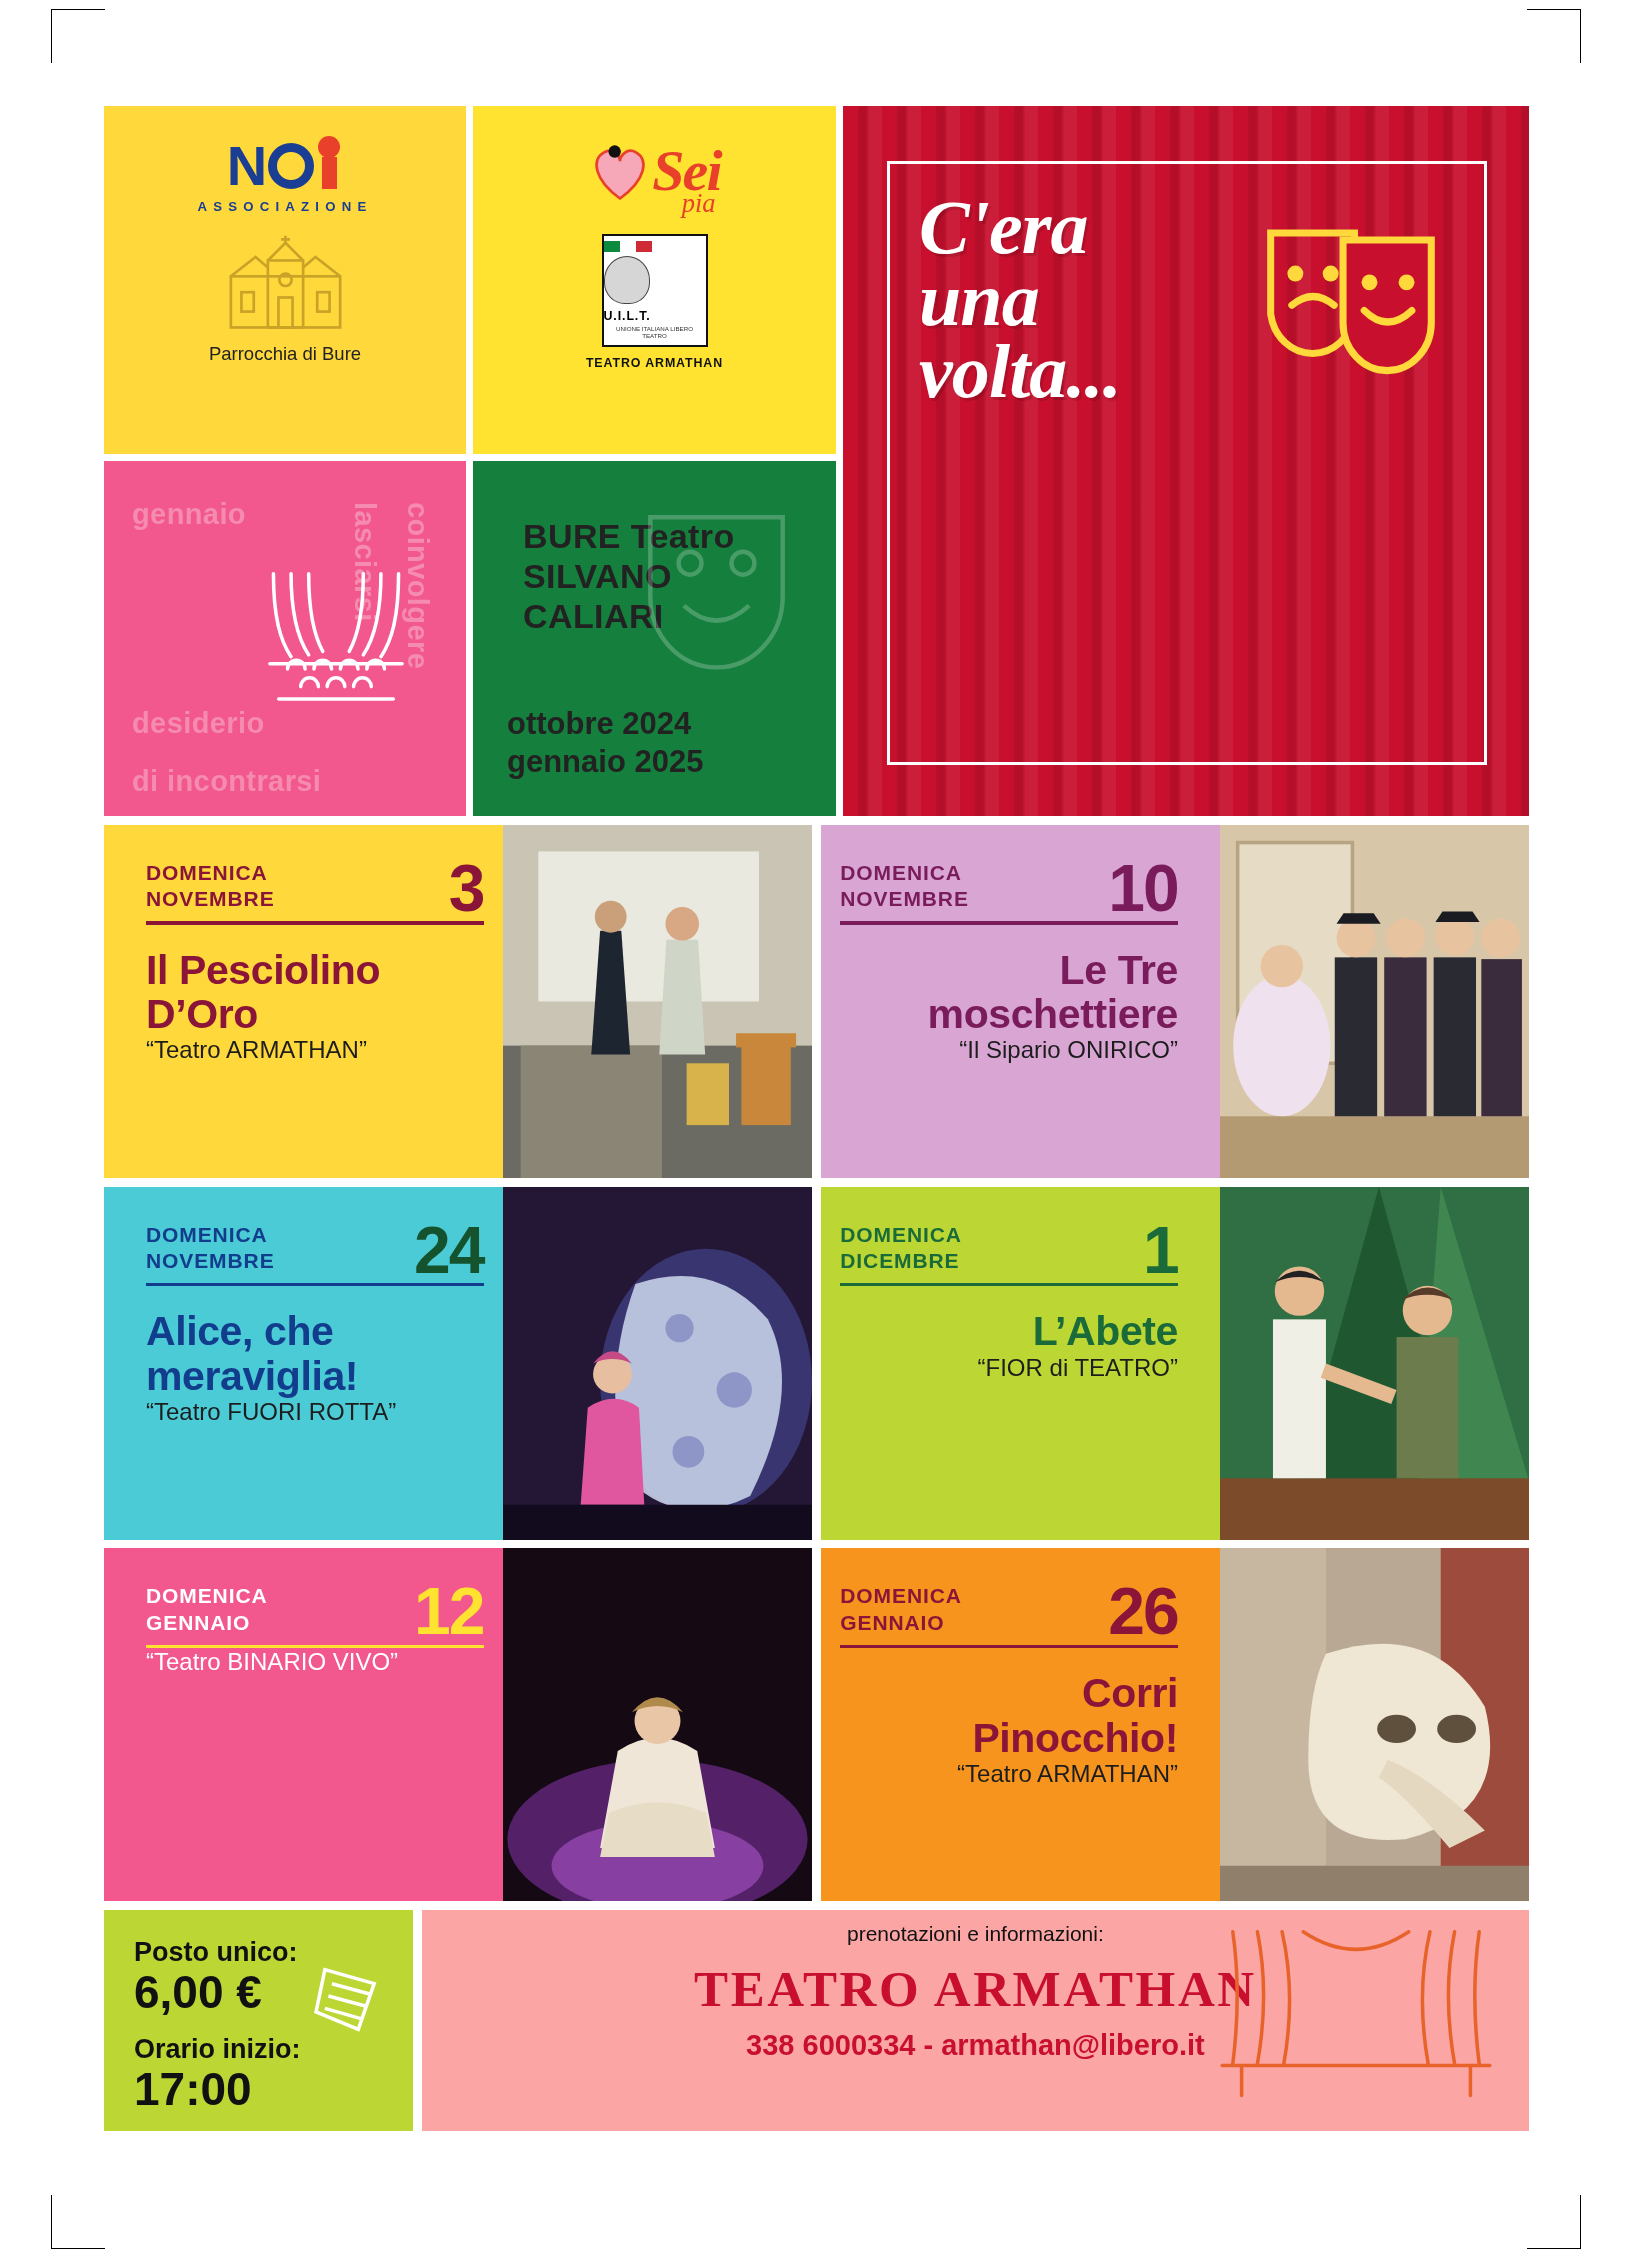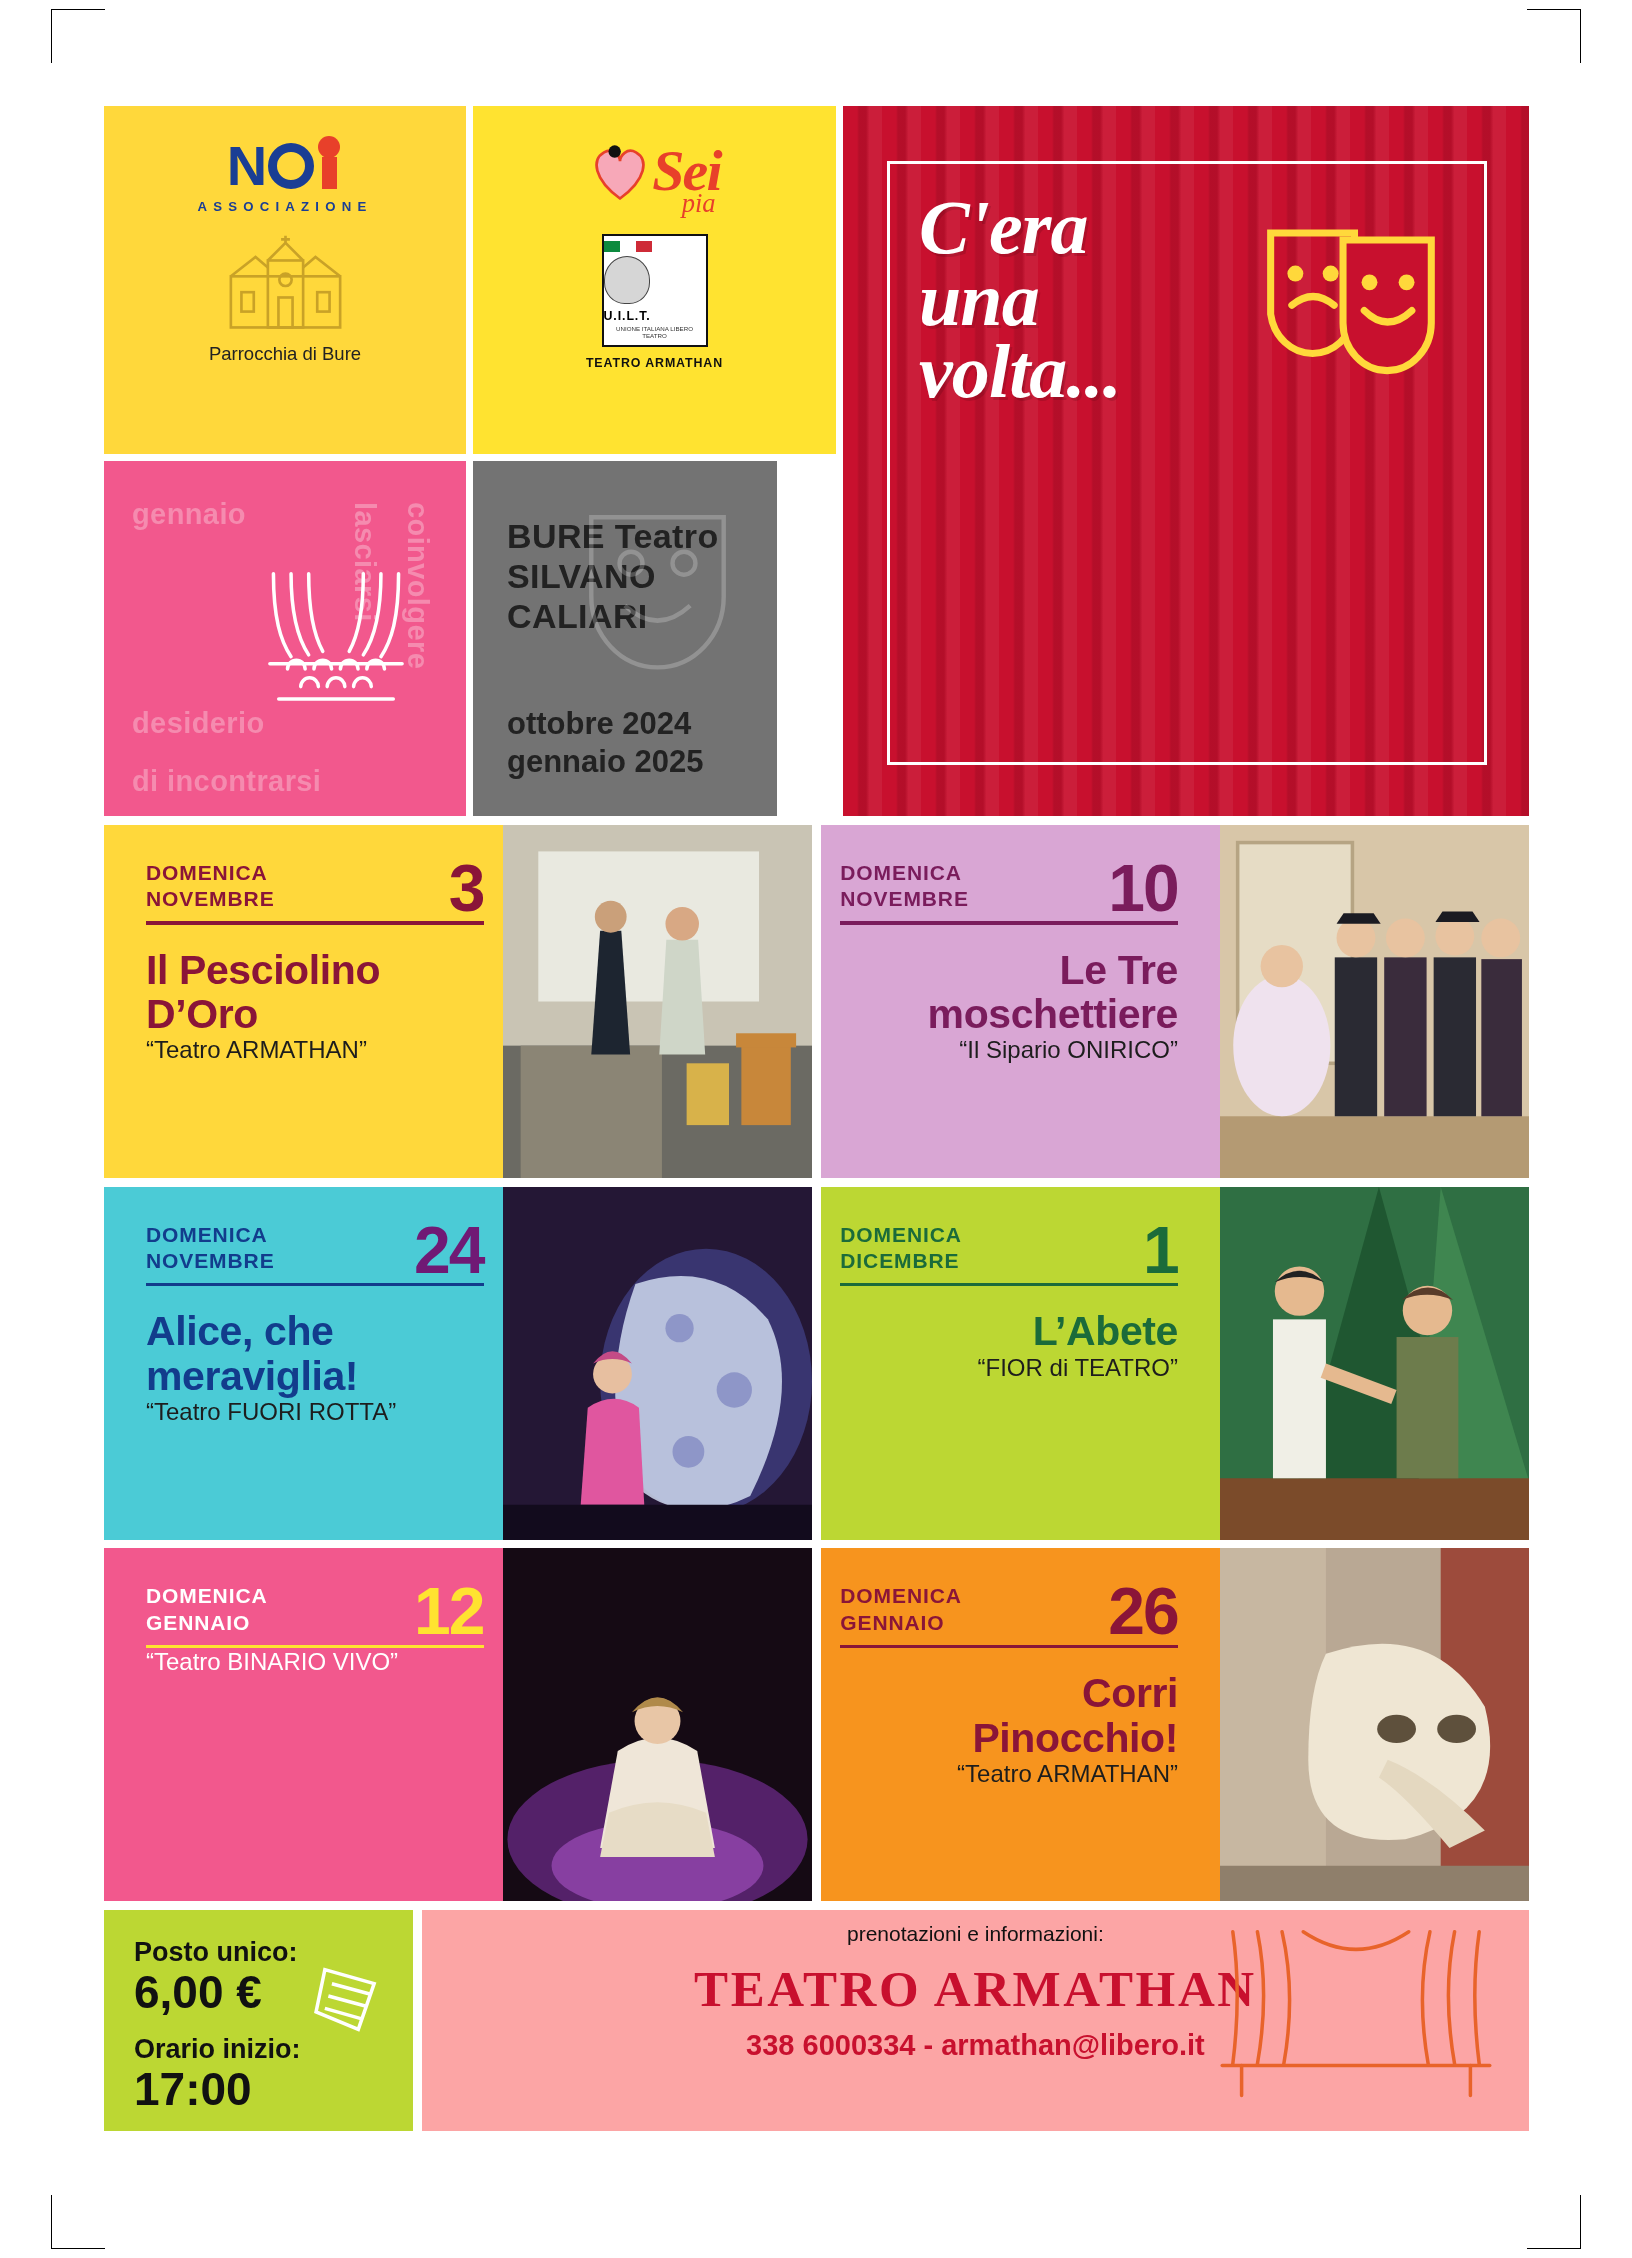--- a/index.html
+++ b/index.html
@@ -235,24 +235,24 @@
   .w-desiderio { left: 28px; bottom: 76px; }
   .w-incontrarsi { left: 28px; bottom: 18px; }
   .curtain-icon {
     position: absolute;
     left: 157px;
     top: 104px;
   }
 
   
   .cell-bure {
-    width: 304px;
-    background: #737373;
-    position: relative;
-    padding: 55px 0 0 34px;
+    width: 363px;
+    background: #15803d;
+    position: relative;
+    padding: 55px 0 0 50px;
     box-sizing: border-box;
   }
   .bure-title {
     font-size: 34px;
     font-weight: bold;
     color: #222;
     line-height: 1.18;
     letter-spacing: 0.4px;
     white-space: pre-line;
   }
@@ -647,21 +647,21 @@
           <path d="M244 110 h50 l-8 -12 h-34 z" fill="#1b1b22"></path>
         </svg>
       </div>
     </div>
 
     <div class="show" style="background:#4BCBD6">
       <div class="show-info">
         <div class="dateline">
           <div class="dow" style="color:#123C8C">DOMENICA
 NOVEMBRE</div>
-          <div class="daynum" style="color:#701a75">24</div>
+          <div class="daynum" style="color:#14532d">24</div>
         </div>
         <div class="rule" style="background:#123C8C"></div>
         <div class="show-title" style="color:#123C8C">Alice, che
 meraviglia!</div>
         <div class="show-company">“Teatro FUORI ROTTA”</div>
       </div>
       <div class="show-media">
         <svg width="309" height="353" viewBox="0 0 350 400" preserveAspectRatio="xMidYMid slice">
           <rect width="350" height="400" fill="#241735"></rect>
           <ellipse cx="230" cy="220" rx="120" ry="150" fill="#4a4fa0" opacity="0.55"></ellipse>

